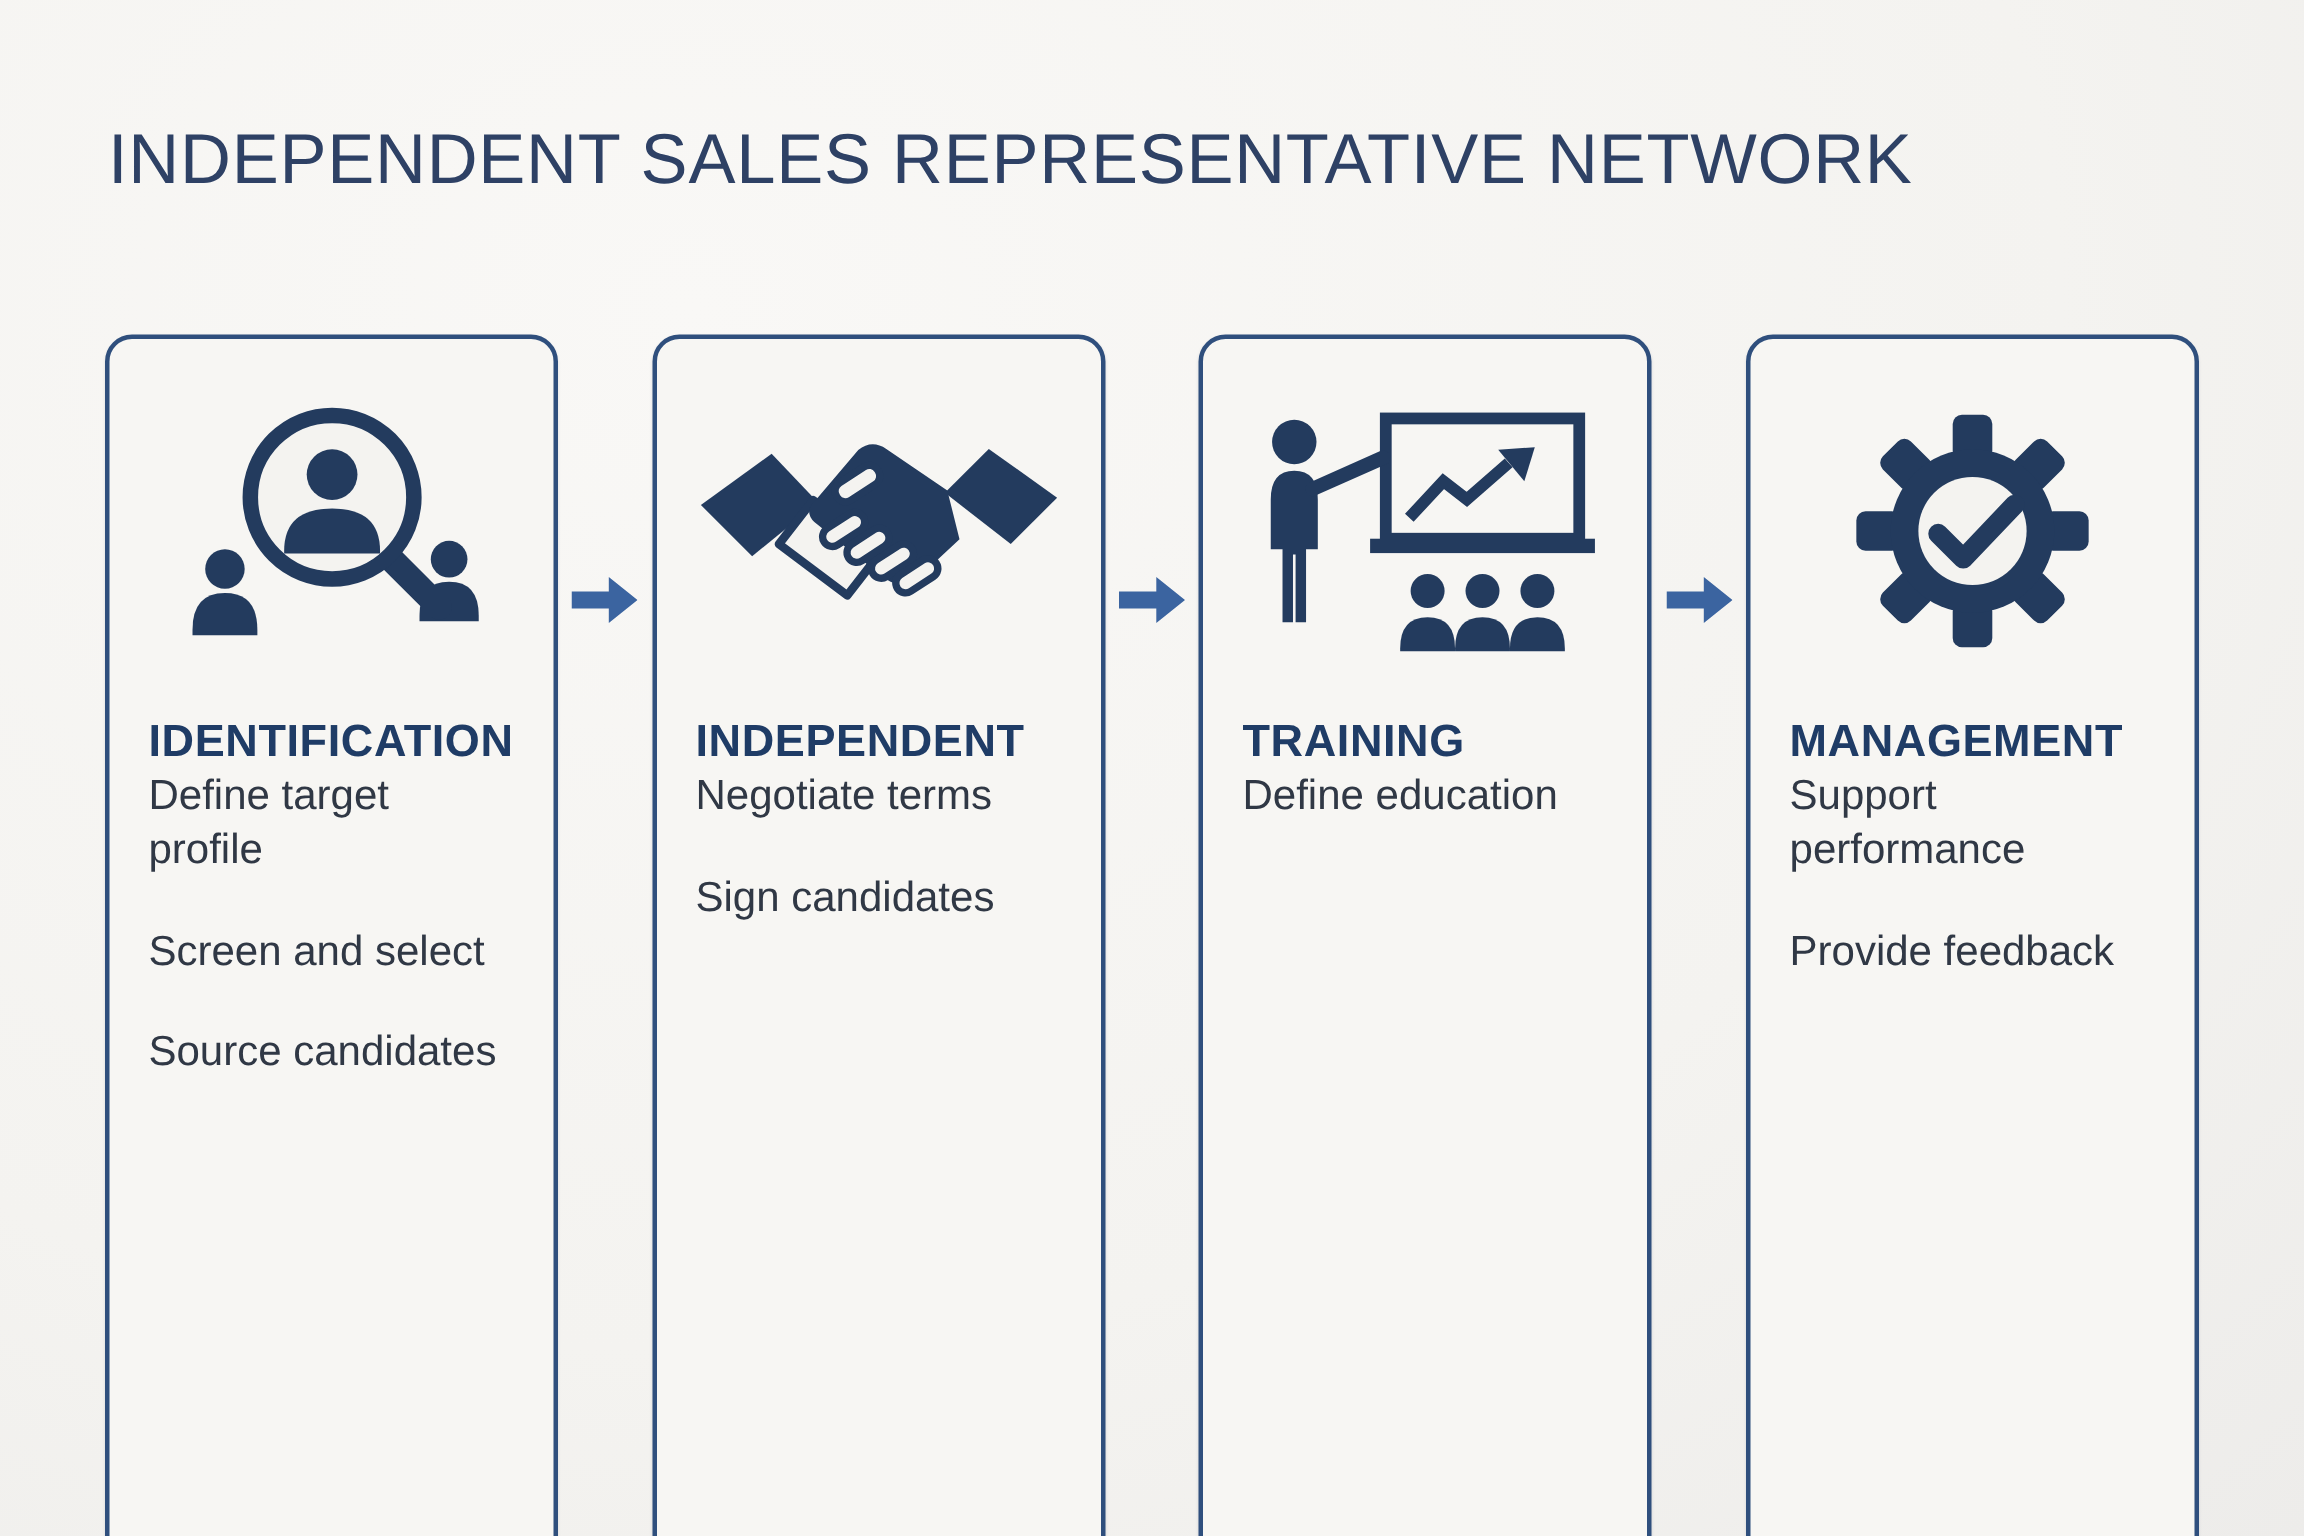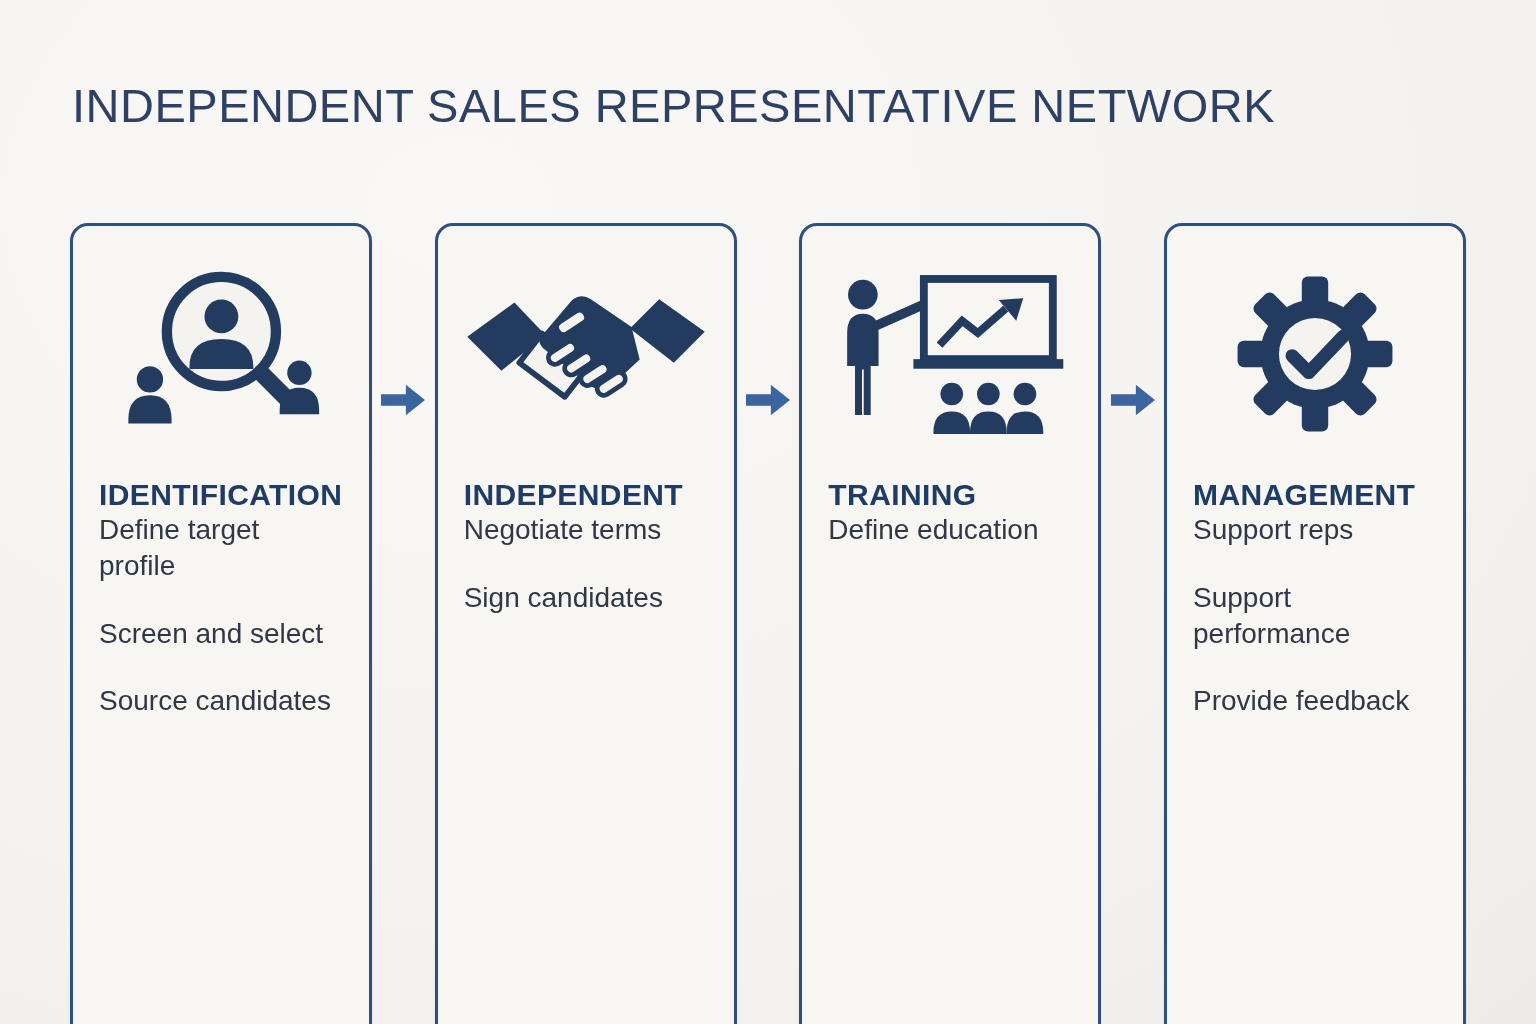--- a/index.html
+++ b/index.html
@@ -181,19 +181,18 @@
           <rect x="85" y="12" width="30" height="34" rx="7" transform="rotate(270 100 100)"></rect>
           <rect x="85" y="12" width="30" height="34" rx="7" transform="rotate(315 100 100)"></rect>
           <circle cx="100" cy="100" r="62"></circle>
         </g>
         <circle cx="100" cy="100" r="41" fill="var(--background)"></circle>
         <polyline points="74,102 93,121 132,80" fill="none" stroke="currentColor" stroke-width="15" stroke-linecap="round" stroke-linejoin="round"></polyline>
       </svg>
     </div>
     <h2 class="card-title">MANAGEMENT</h2>
     <div class="card-items">
-      <p class="card-item">Support reps</p>
       <p class="card-item">Support performance</p>
       <p class="card-item">Provide feedback</p>
     </div>
   </section>
 
 </div>
 
 </body></html>

